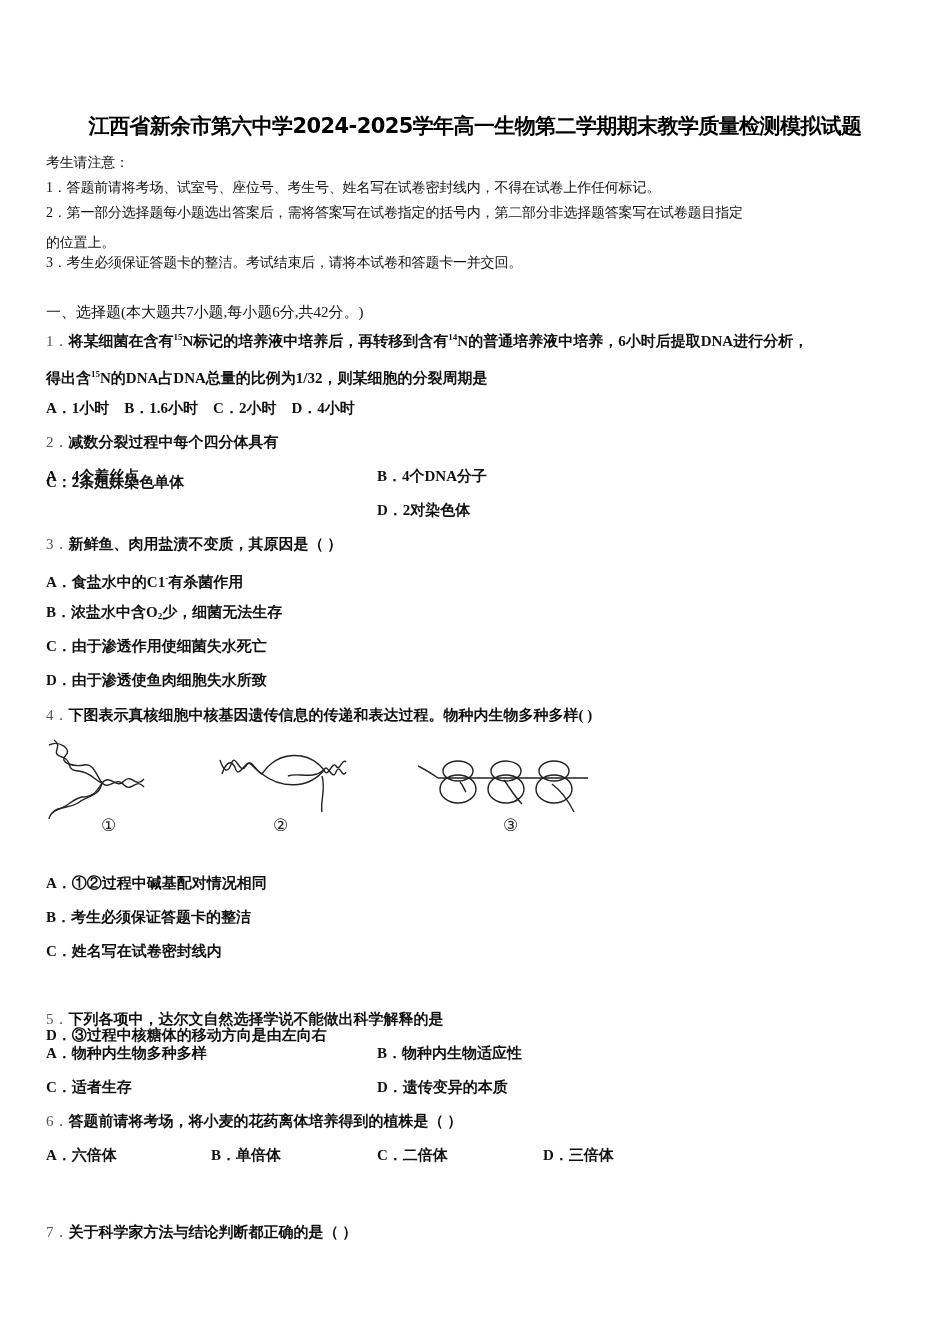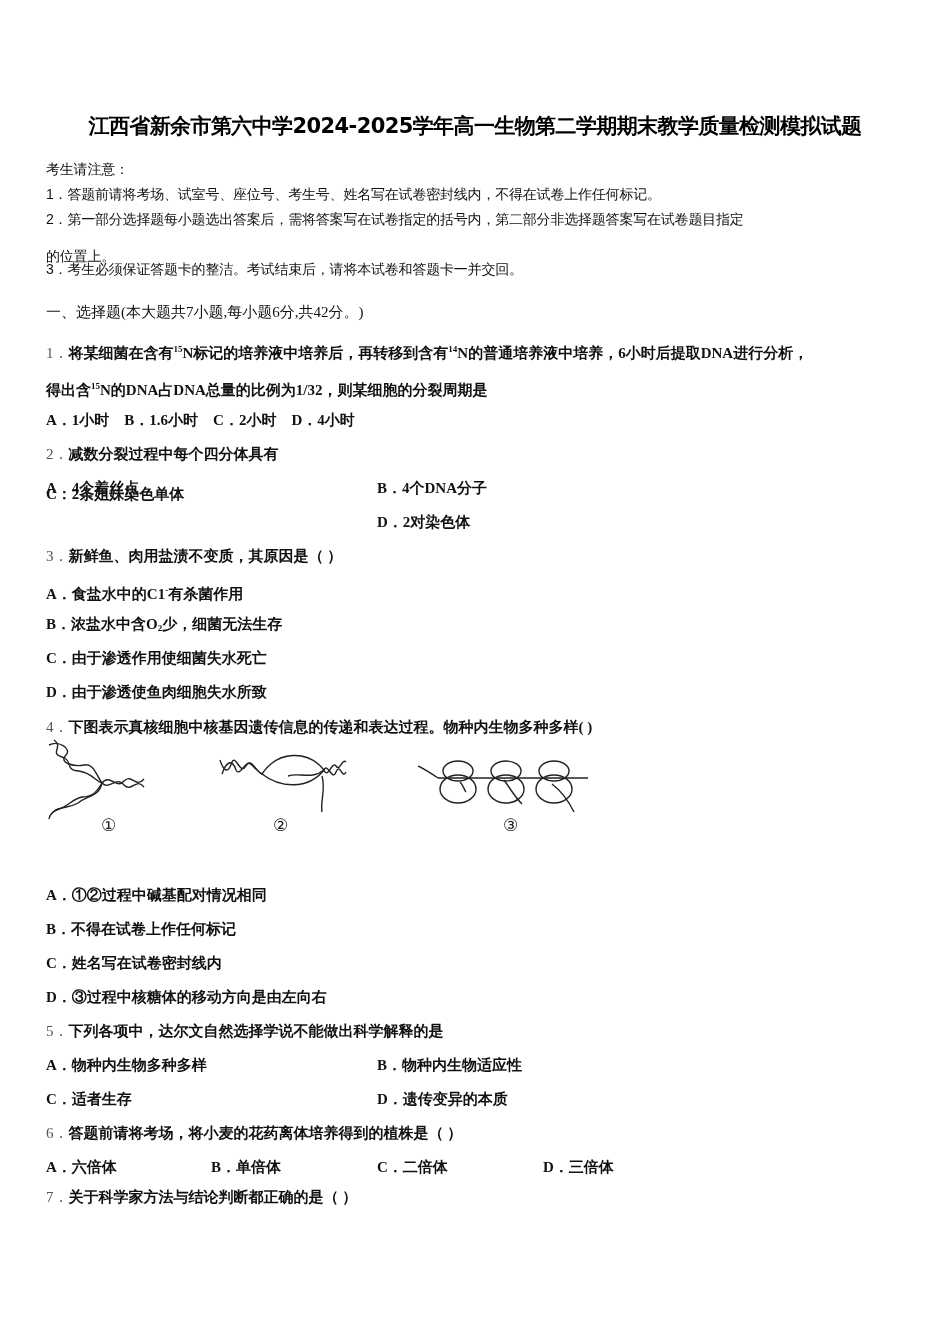--- a/index.html
+++ b/index.html
@@ -10,42 +10,42 @@
     }
     .title {
       position: absolute; left: 0; top: 112px; width: 950px; text-align: center;
       font-family: "DejaVu Sans", "Liberation Sans", sans-serif;
       font-weight: bold; font-size: 21px; letter-spacing: -0.6px; color: #000;
     }
     .line {
       position: absolute; left: 46px; font-size: 15px; white-space: nowrap;
       line-height: 20px;
     }
-    .notice { font-family: Liberation Sans, sans-serif; font-size: 14px; letter-spacing: -0.2px; margin-top: 6px; }
+    .notice { font-family: Liberation Serif, serif; font-size: 14px; letter-spacing: -0.2px; }
     .qnum { color: #555; font-weight: normal; }
-    .bold { font-weight: bold; margin-top: 12px; }
+    .bold { font-weight: bold; }
     sup { font-size: 9px; vertical-align: 6px; }
     sub { font-size: 9px; vertical-align: -2px; }
     .figure { position: absolute; }
     .fig-label {
       position: absolute; font-size: 17px; color: #222;
       font-family: "DejaVu Sans", sans-serif;
     }
   </style>
 </head>
 <body>
 
 <div>
 
   <div class="title">江西省新余市第六中学2024-2025学年高一生物第二学期期末教学质量检测模拟试题</div>
 
   <div class="line notice" style="top:153px">考生请注意：</div>
   <div class="line notice" style="top:178px">1．答题前请将考场、试室号、座位号、考生号、姓名写在试卷密封线内，不得在试卷上作任何标记。</div>
   <div class="line notice" style="top:203px">2．第一部分选择题每小题选出答案后，需将答案写在试卷指定的括号内，第二部分非选择题答案写在试卷题目指定</div>
-  <div class="line notice" style="top:240px">的位置上。</div>
+  <div class="line notice" style="top:233px">的位置上。</div>
   <div class="line notice" style="top:253px">3．考生必须保证答题卡的整洁。考试结束后，请将本试卷和答题卡一并交回。</div>
 
   <div class="line" style="top:302px">一、选择题(本大题共7小题,每小题6分,共42分。)</div>
 
   <div class="line bold" style="top:327px">
     <span class="qnum">1．</span><span>将某细菌在含有</span><sup>15</sup><span>N标记的培养液中培养后，再转移到含有</span><sup>14</sup><span>N的普通培养液中培养，6小时后提取DNA进行分析，</span>
   </div>
   <div class="line bold" style="top:364px">
     <span>得出含</span><sup>15</sup><span>N的DNA占DNA总量的比例为1/32，则某细胞的分裂周期是</span>
   </div>
@@ -111,37 +111,37 @@
     <ellipse cx="88" cy="11" rx="15" ry="10"></ellipse>
     <ellipse cx="88" cy="29" rx="18" ry="14"></ellipse>
     <path d="M86 20 C92 28, 96 36, 104 44"></path>
     <ellipse cx="136" cy="11" rx="15" ry="10"></ellipse>
     <ellipse cx="136" cy="29" rx="18" ry="14"></ellipse>
     <path d="M134 24 C142 30, 150 40, 156 52"></path>
   </svg>
   <div class="fig-label" style="left:503px; top:815px">③</div>
 
   <div class="line bold" style="top:873px"><span>A．</span><span>①②过程中碱基配对情况相同</span></div>
-  <div class="line bold" style="top:907px"><span>B．</span><span>不得在试卷上作任何标记</span></div>
+  <div class="line bold" style="top:907px"><span>B．</span><span>考生必须保证答题卡的整洁</span></div>
   <div class="line bold" style="top:941px"><span>C．</span><span>姓名写在试卷密封线内</span></div>
-  <div class="line bold" style="top:975px"><span>D．</span><span>③过程中核糖体的移动方向是由左向右</span></div>
+  <div class="line bold" style="top:1025px"><span>D．</span><span>③过程中核糖体的移动方向是由左向右</span></div>
 
   <div class="line bold" style="top:1009px">
     <span class="qnum">5．</span><span>下列各项中，达尔文自然选择学说不能做出科学解释的是</span>
   </div>
   <div class="line bold" style="top:1043px"><span>A．</span><span>物种内生物多种多样</span></div>
   <div class="line bold" style="top:1043px; left:377px"><span>B．</span><span>物种内生物适应性</span></div>
   <div class="line bold" style="top:1077px"><span>C．</span><span>适者生存</span></div>
   <div class="line bold" style="top:1077px; left:377px"><span>D．</span><span>遗传变异的本质</span></div>
 
   <div class="line bold" style="top:1111px">
     <span class="qnum">6．</span><span>答题前请将考场，将小麦的花药离体培养得到的植株是（        ）</span>
   </div>
   <div class="line bold" style="top:1145px"><span>A．</span><span>六倍体</span></div>
   <div class="line bold" style="top:1145px; left:211px"><span>B．</span><span>单倍体</span></div>
   <div class="line bold" style="top:1145px; left:377px"><span>C．</span><span>二倍体</span></div>
   <div class="line bold" style="top:1145px; left:543px"><span>D．</span><span>三倍体</span></div>
 
-  <div class="line bold" style="top:1175px">
+  <div class="line bold" style="top:1222px">
     <span class="qnum">7．</span><span>关于科学家方法与结论判断都正确的是（    ）</span>
   </div>
 
 </div>
 
 </body></html>

